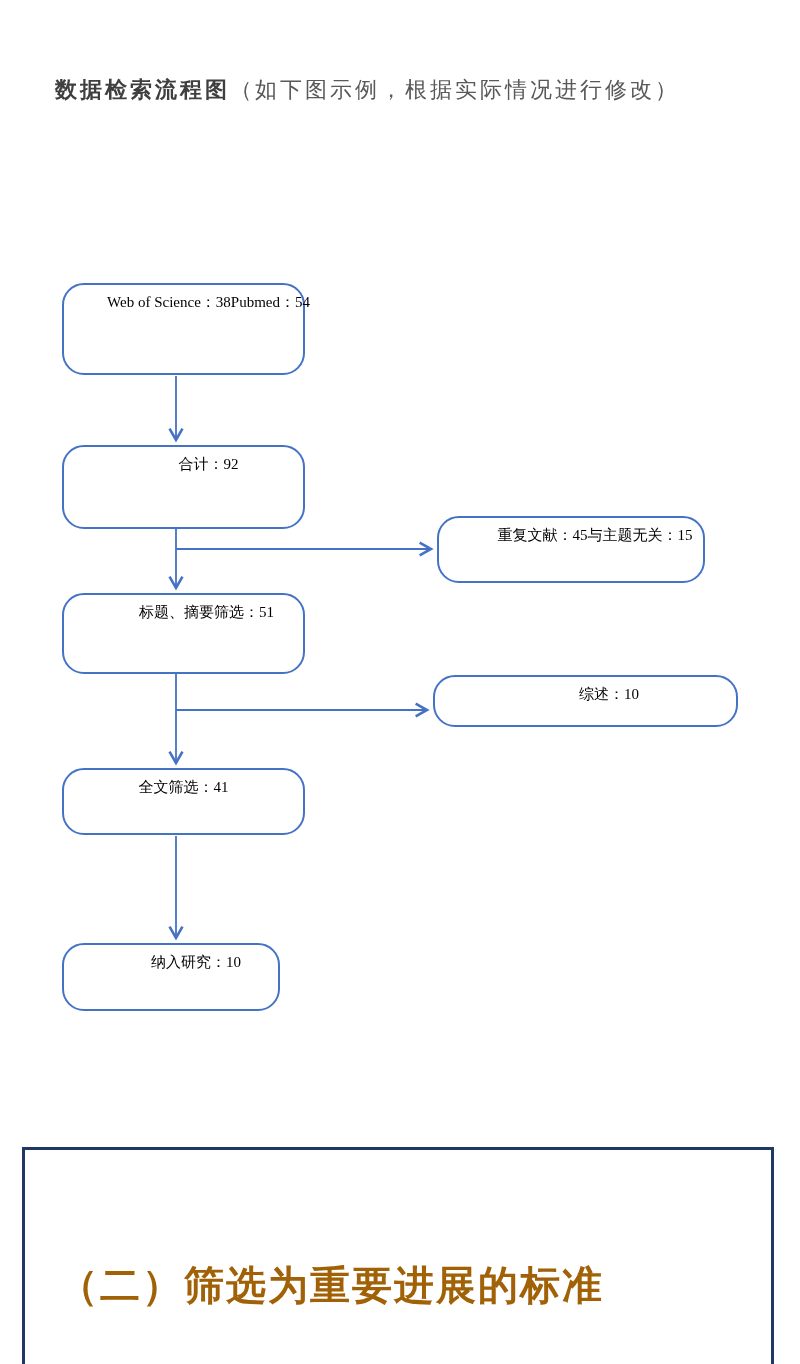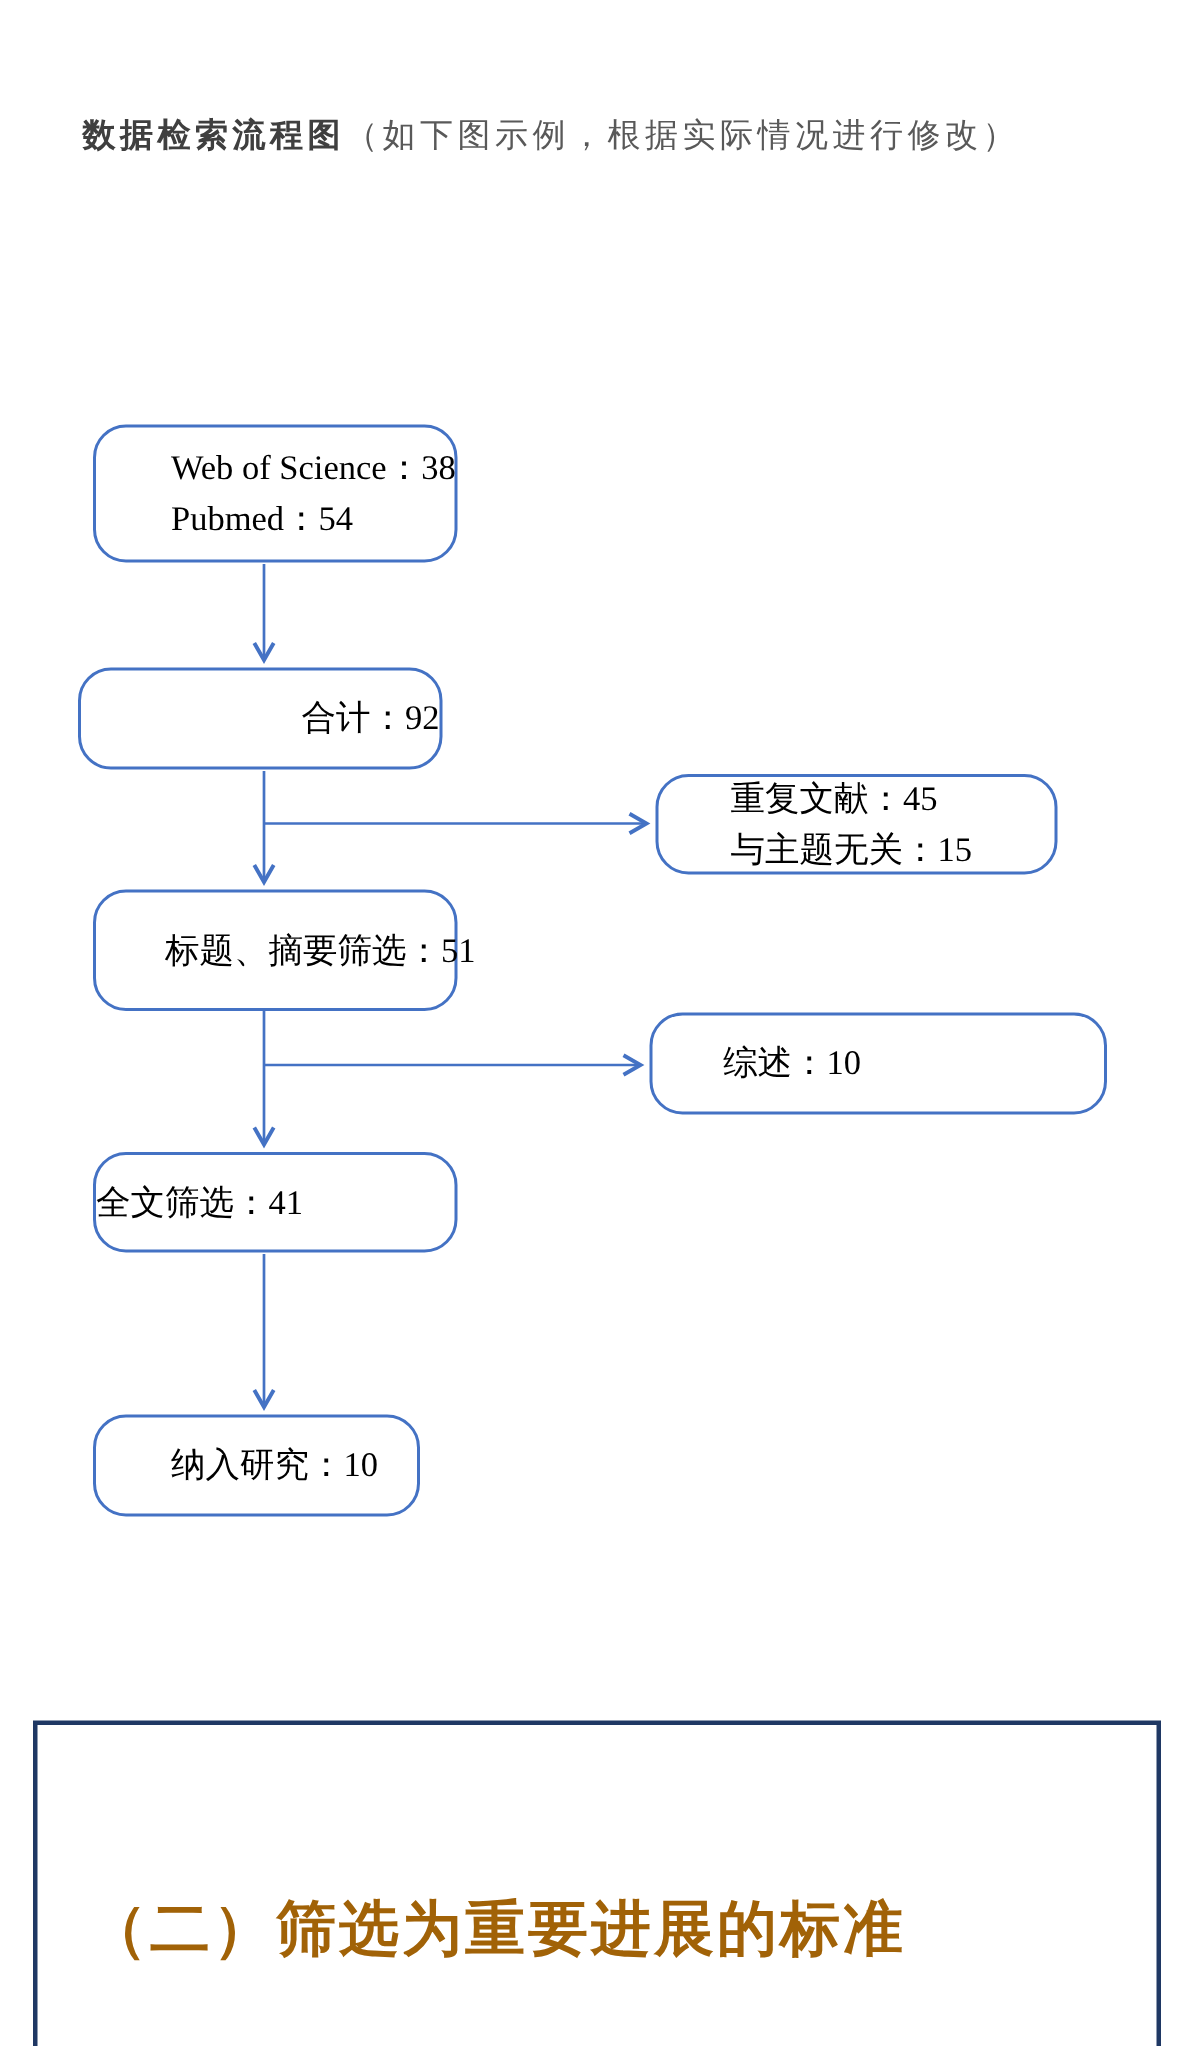--- a/index.html
+++ b/index.html
@@ -43,35 +43,35 @@
     width: 800px;
     height: 1364px;
   }
   .fbox {
     position: absolute;
     box-sizing: border-box;
     border: 2px solid #4472C4;
     border-radius: 22px;
     background: #ffffff;
     display: flex;
-    flex-direction: column;
+    flex-direction: row;
     justify-content: center;
     font-family: "Liberation Serif", "DejaVu Serif", serif;
-    font-size: 23px;
+    font-size: 15px;
     line-height: 34px;
     color: #000000;
   }
   .fbox .fline { white-space: nowrap; }
   .fbox-main1 { left: 62px;  top: 283px; width: 243px; height: 92px; padding-left: 50px; }
-  .fbox-main2 { left: 52px;  top: 445px; width: 243px; height: 68px; padding-left: 50px; text-align: right; }
+  .fbox-main2 { left: 62px;  top: 445px; width: 243px; height: 84px; padding-left: 50px; text-align: right; }
   .fbox-main3 { left: 62px;  top: 593px; width: 243px; height: 81px; padding-left: 46px; }
   .fbox-main4 { left: 62px;  top: 768px; width: 243px; height: 67px; }
   .fbox-main5 { left: 62px;  top: 943px; width: 218px; height: 68px; padding-left: 50px; }
   .fbox-side1 { left: 437px; top: 516px; width: 268px; height: 67px; padding-left: 48px; }
-  .fbox-side2 { left: 433px; top: 675px; width: 305px; height: 68px; padding-left: 47px; }
+  .fbox-side2 { left: 433px; top: 675px; width: 305px; height: 52px; padding-left: 47px; }
   svg.connectors {
     position: absolute;
     left: 0;
     top: 0;
     pointer-events: none;
   }
   
   .section-frame {
     position: absolute;
     box-sizing: border-box;

